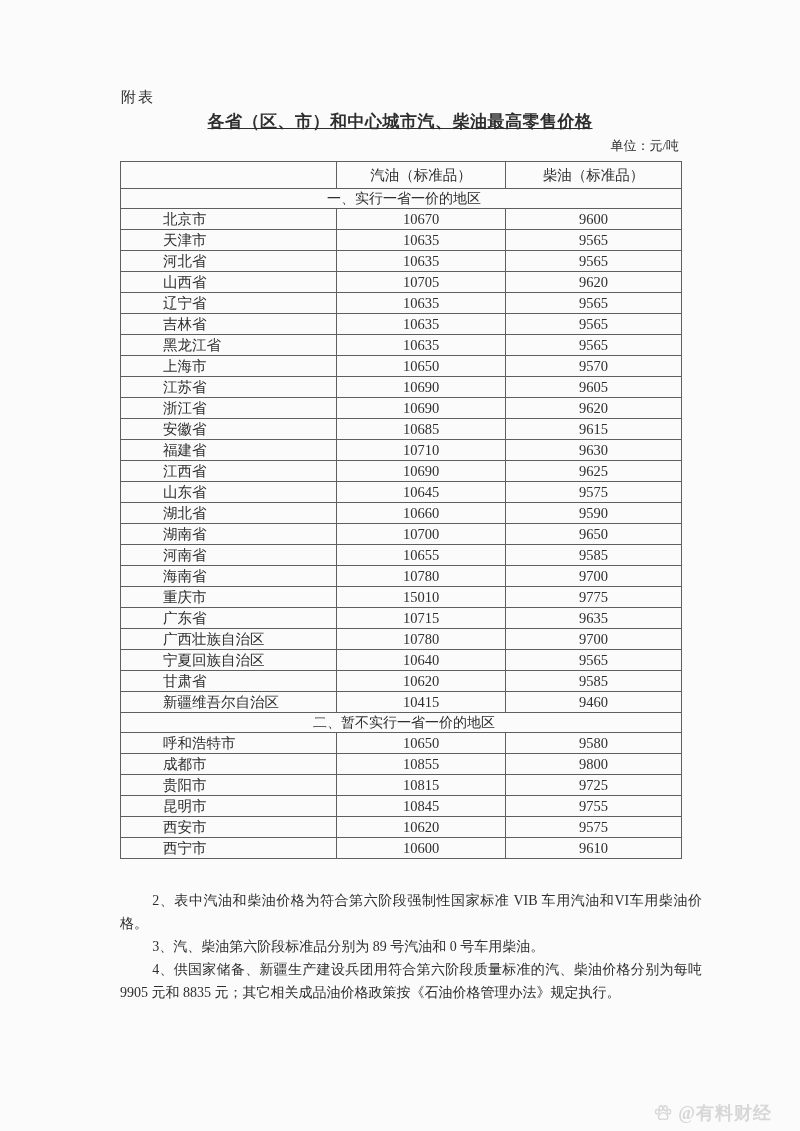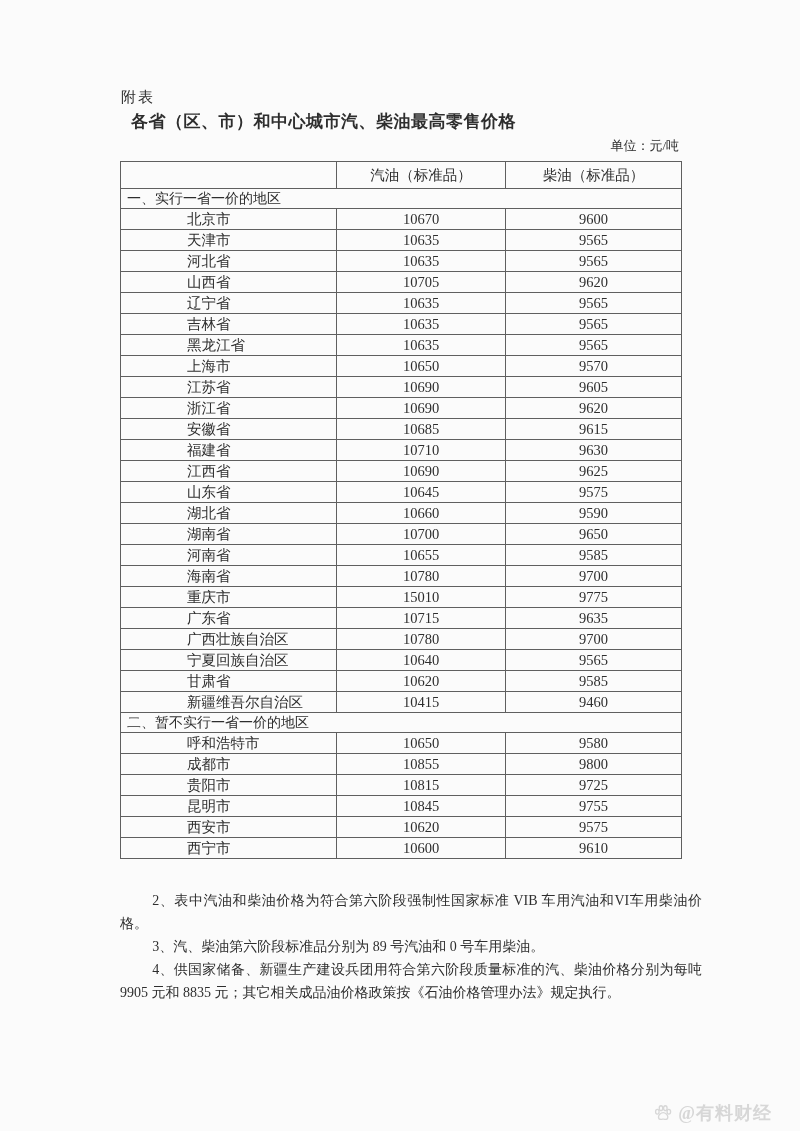--- a/index.html
+++ b/index.html
@@ -19,27 +19,29 @@
   }
   .annex {
     position: absolute;
     left: 121px;
     top: 88px;
     font-size: 15px;
     letter-spacing: 2px;
   }
   .title {
     position: absolute;
-    left: 131px;
+    left: 120px;
     top: 110px;
     width: 560px;
     margin: 0;
+    text-align: center;
     font-size: 17px;
     font-weight: bold;
     letter-spacing: 0.5px;
+    text-decoration: underline;
   }
   .unit {
     position: absolute;
     left: 116px;
     top: 137px;
     width: 563px;
     text-align: right;
     font-size: 13px;
   }
   table.price-table {
@@ -58,30 +60,30 @@
     white-space: nowrap;
   }
   .price-table thead th {
     height: 26px;
     font-size: 14.5px;
     text-align: center;
   }
   .price-table .section-row td {
     height: 19px;
     font-size: 14px;
-    text-align: left;
+    text-align: center;
     padding-left: 6px;
   }
   .price-table .data-row td {
     height: 20px;
     font-size: 14.5px;
   }
   .price-table td.region {
     text-align: left;
-    padding-left: 66px;
+    padding-left: 42px;
   }
   .price-table td.num {
     text-align: center;
   }
   .notes {
     position: absolute;
     left: 120px;
     top: 889px;
     width: 582px;
     font-size: 14px;

